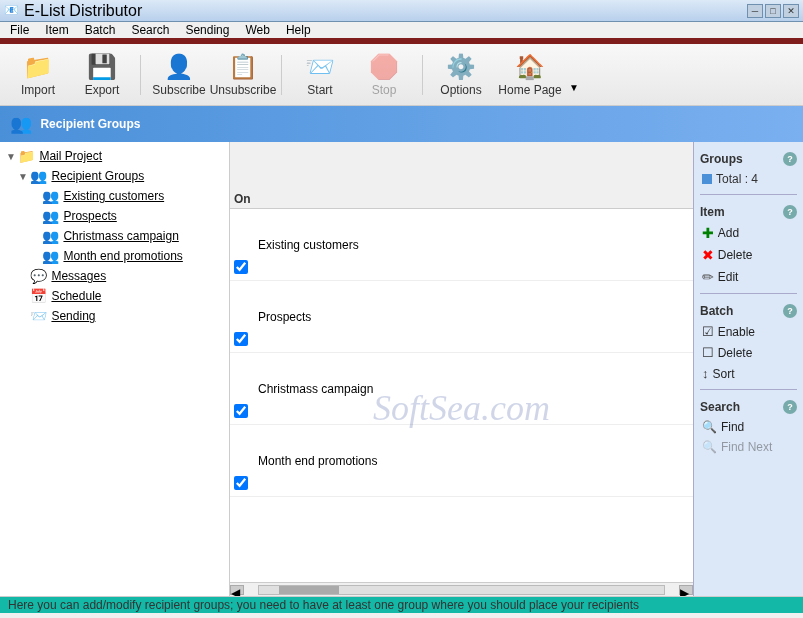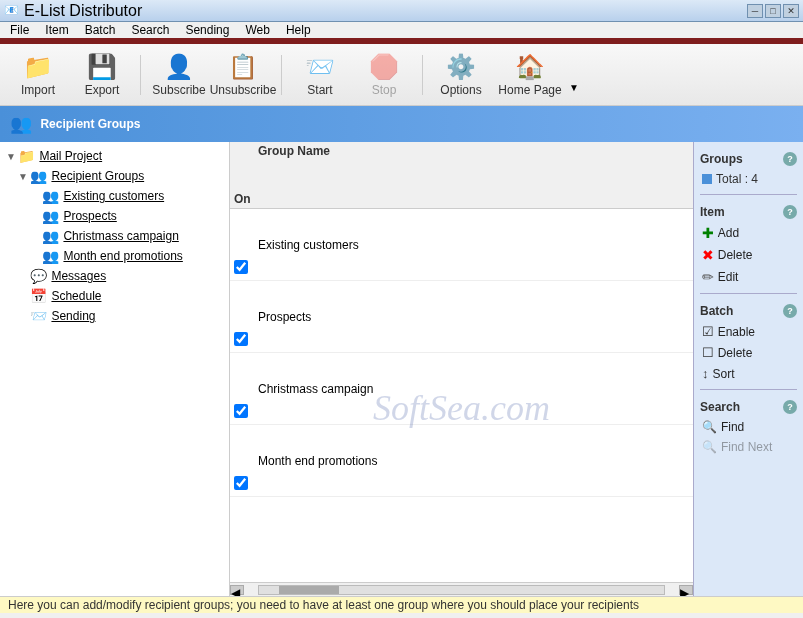--- a/index.html
+++ b/index.html
@@ -187,21 +187,21 @@
     .right-divider { height: 1px; background: #aac; margin: 4px 0; }
     .groups-total {
       display: flex; align-items: center; gap: 4px; padding: 2px;
       color: #333;
     }
     .blue-square { width: 10px; height: 10px; background: #4a90d9; display: inline-block; }
 
     
     .status-bar {
       height: 16px;
-      background: #fef9c3;
+      background: #14b8a6;
       border-top: 1px solid #ccc;
       display: flex;
       align-items: center;
       padding: 8px 8px;
       color: #333;
       font-size: 11px;
     }
 
     
     .table-body::-webkit-scrollbar { width: 12px; }
@@ -350,21 +350,20 @@
         <span class="expand"> </span>
         <span class="node-icon">📨</span>
         <span class="node-label">Sending</span>
       </div>
     </div>
   </div>
 
   <div class="table-panel">
     <div class="table-header">
       <span class="table-col-check">On</span>
-      <span class="table-col-name">Group Name</span>
     </div>
     <div class="table-body">
       <div class="table-row">
         <span class="table-col-check"><input type="checkbox" checked="" style=""></span>
         <span class="table-col-name">Existing customers</span>
       </div>
       <div class="table-row">
         <span class="table-col-check"><input type="checkbox" checked="" style=""></span>
         <span class="table-col-name">Prospects</span>
       </div>

